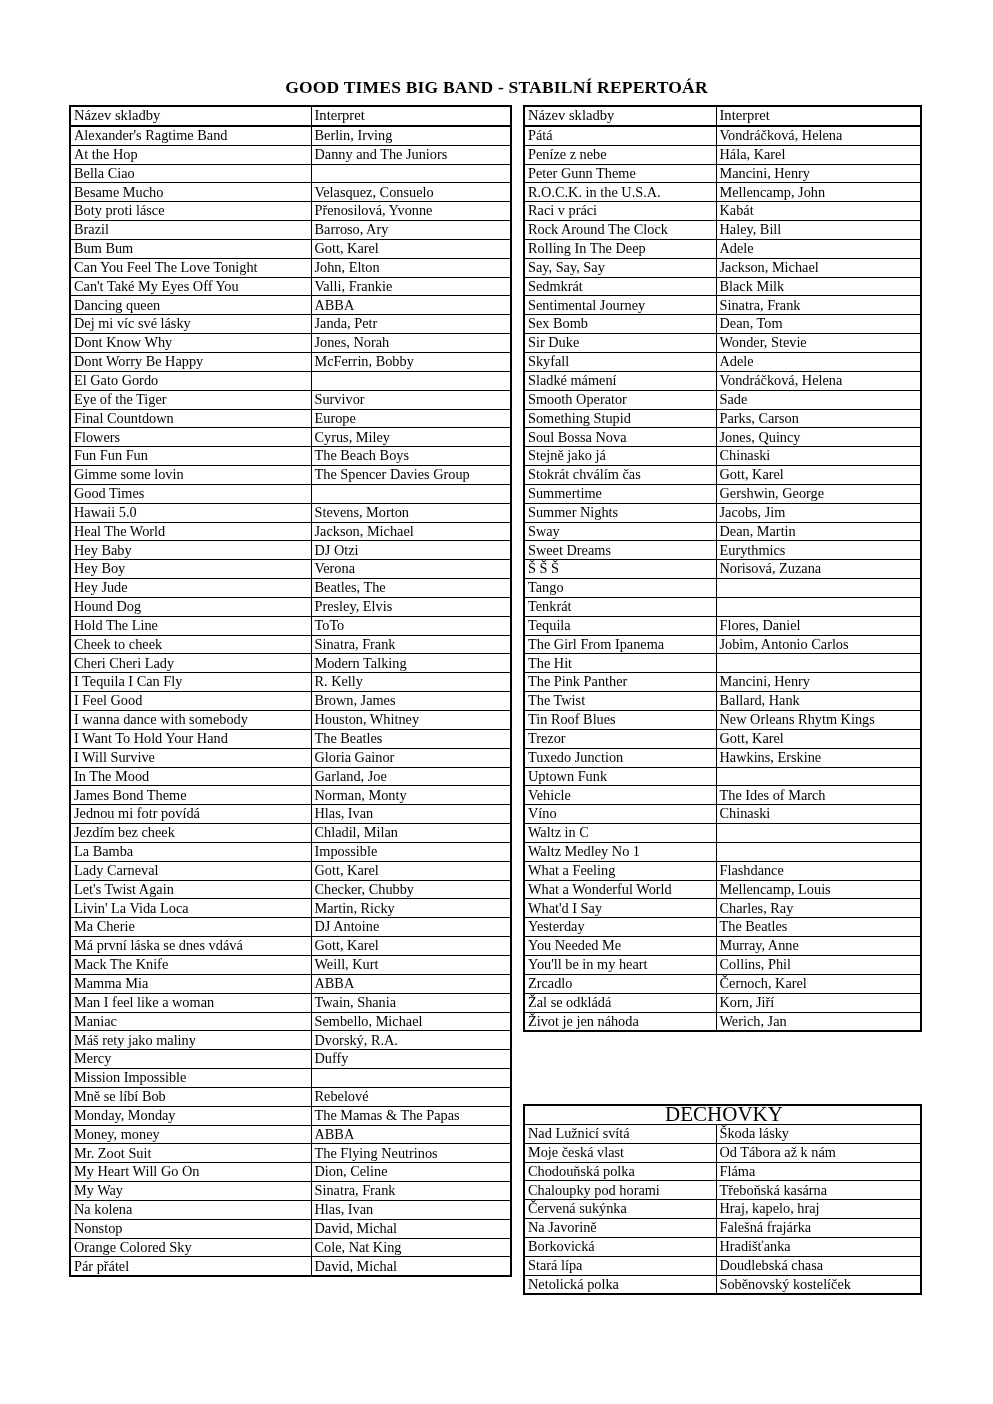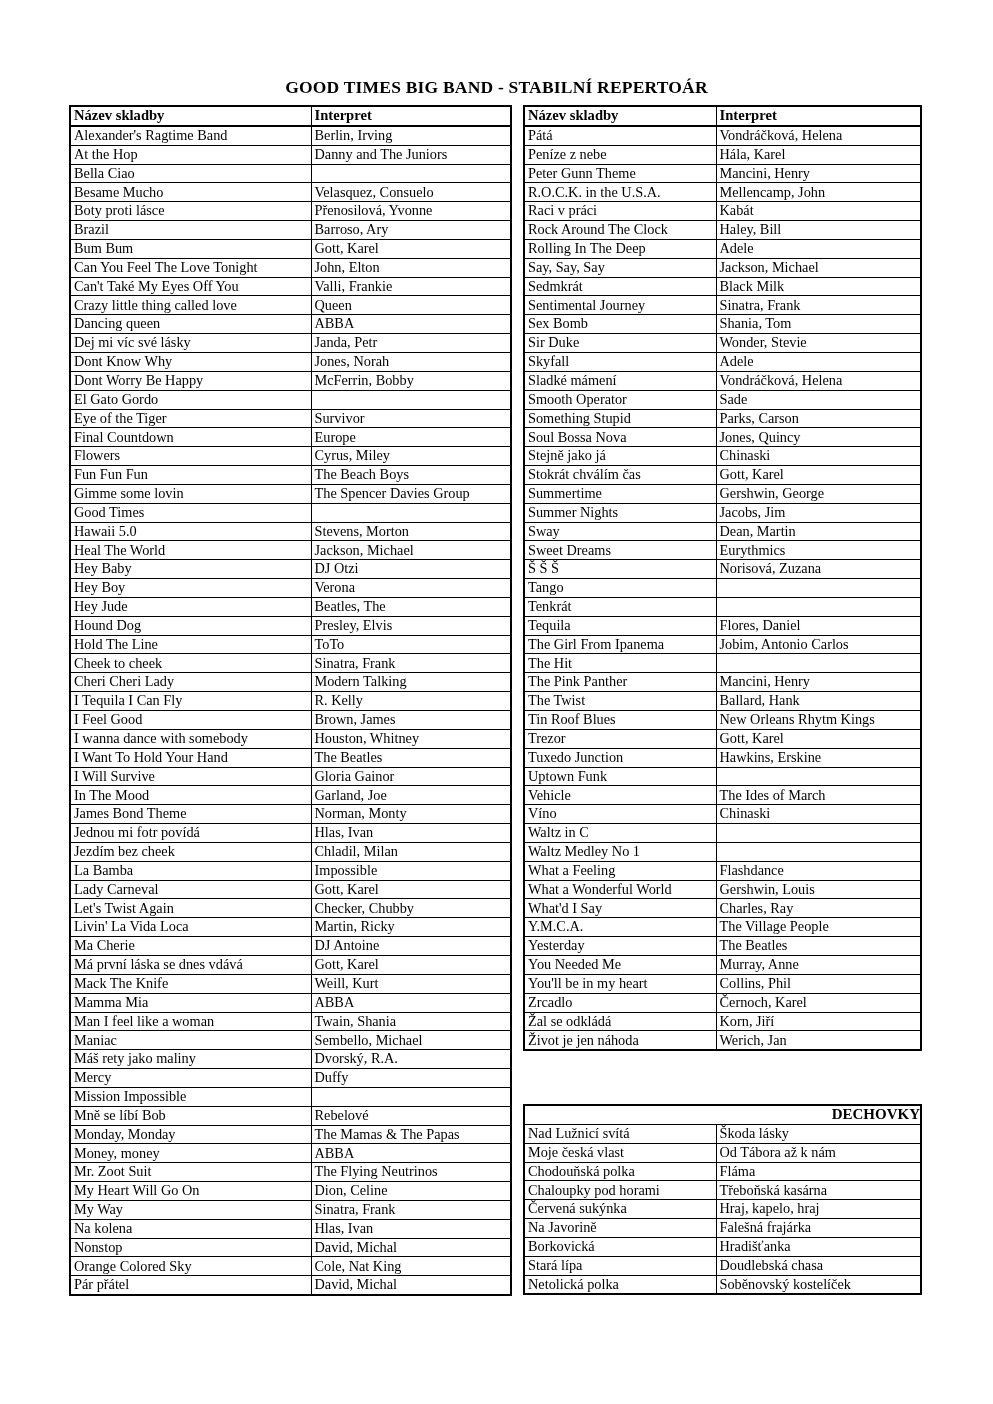--- a/index.html
+++ b/index.html
@@ -38,39 +38,39 @@
     border: 1px solid #000;
     padding: 0 0 0 3px;
     height: 17.85px;
     line-height: 17.5px;
     overflow: hidden;
     white-space: nowrap;
     vertical-align: middle;
   }
   table.rep th {
     text-align: left;
-    font-weight: bold;
+    font-weight: normal;
     border-bottom: 2px solid #000;
     font-size: 14.6px;
   }
   #left-table  { top: 105px;  left: 69px;  width: 441px; }
   #left-table  col.c-song   { width: 241px; }
   #left-table  col.c-artist { width: 200px; }
 
   #right-table { top: 105px;  left: 523px; width: 397px; }
   #right-table col.c-song   { width: 192px; }
   #right-table col.c-artist { width: 205px; }
 
   #dechovky-table { top: 1104px; left: 523px; width: 397px; }
   #dechovky-table col.c-song   { width: 192px; }
   #dechovky-table col.c-artist { width: 205px; }
   #dechovky-table th.span-head {
-    text-align: right;
+    text-align: center;
     border-bottom: 1px solid #000;
-    font-size: 15px;
+    font-size: 21px;
   }
 </style>
 </head>
 <body>
 
 <div class="page">
 
   <div class="doc-title">GOOD TIMES BIG BAND - STABILNÍ REPERTOÁR</div>
 
   <table class="rep" id="left-table">
@@ -115,24 +115,20 @@
         </tr>
         <tr>
           <td>Can You Feel The Love Tonight</td>
           <td>John, Elton</td>
         </tr>
         <tr>
           <td>Can't Také My Eyes Off You</td>
           <td>Valli, Frankie</td>
         </tr>
         <tr>
-          <td>Crazy little thing called love</td>
-          <td>Queen</td>
-        </tr>
-        <tr>
           <td>Dancing queen</td>
           <td>ABBA</td>
         </tr>
         <tr>
           <td>Dej mi víc své lásky</td>
           <td>Janda, Petr</td>
         </tr>
         <tr>
           <td>Dont Know Why</td>
           <td>Jones, Norah</td>
@@ -383,21 +379,21 @@
         <tr>
           <td>Sedmkrát</td>
           <td>Black Milk</td>
         </tr>
         <tr>
           <td>Sentimental Journey</td>
           <td>Sinatra, Frank</td>
         </tr>
         <tr>
           <td>Sex Bomb</td>
-          <td>Shania, Tom</td>
+          <td>Dean, Tom</td>
         </tr>
         <tr>
           <td>Sir Duke</td>
           <td>Wonder, Stevie</td>
         </tr>
         <tr>
           <td>Skyfall</td>
           <td>Adele</td>
         </tr>
         <tr>
@@ -503,29 +499,25 @@
         <tr>
           <td>Waltz Medley No 1</td>
           <td></td>
         </tr>
         <tr>
           <td>What a Feeling</td>
           <td>Flashdance</td>
         </tr>
         <tr>
           <td>What a Wonderful World</td>
-          <td>Gershwin, Louis</td>
+          <td>Mellencamp, Louis</td>
         </tr>
         <tr>
           <td>What'd I Say</td>
           <td>Charles, Ray</td>
-        </tr>
-        <tr>
-          <td>Y.M.C.A.</td>
-          <td>The Village People</td>
         </tr>
         <tr>
           <td>Yesterday</td>
           <td>The Beatles</td>
         </tr>
         <tr>
           <td>You Needed Me</td>
           <td>Murray, Anne</td>
         </tr>
         <tr>

